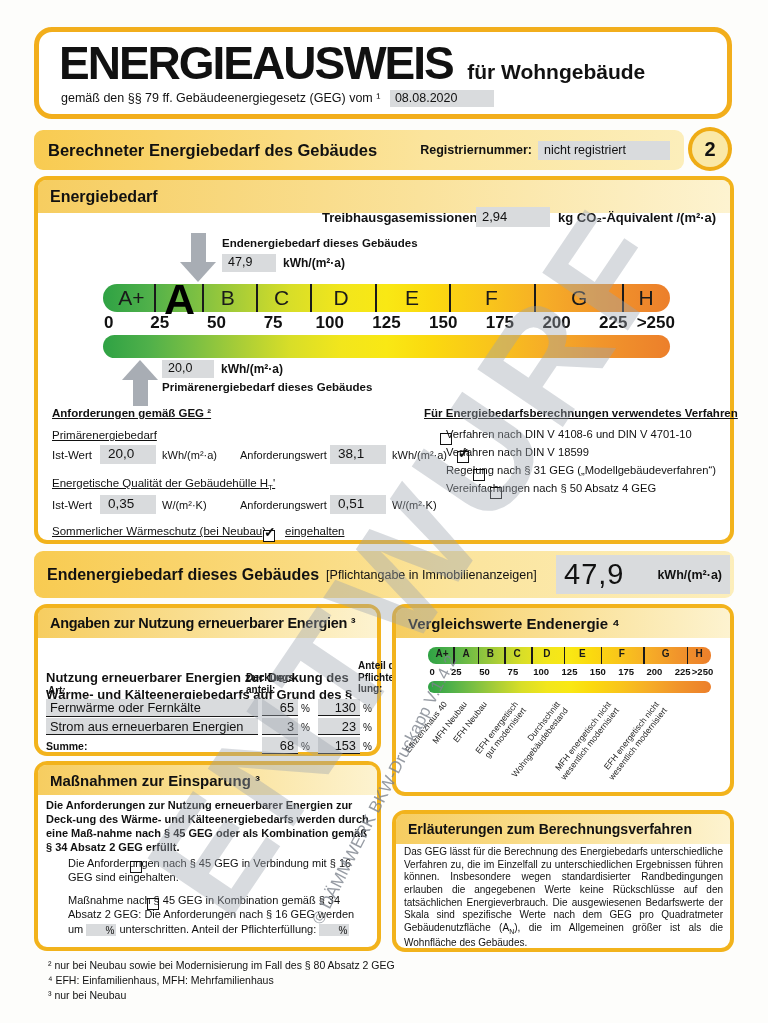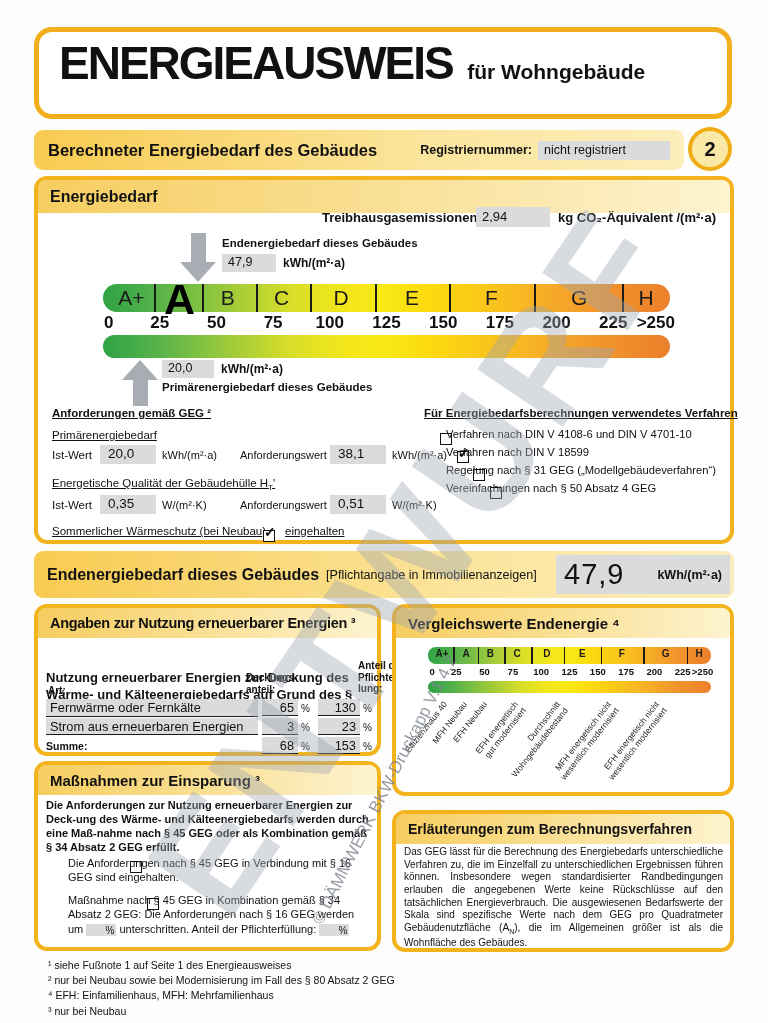--- a/index.html
+++ b/index.html
@@ -41,20 +41,24 @@
 <body>
 
 <div class="page">
 
   
   <div class="abs" style="left:34px;top:27px;width:698px;height:92px;border:5px solid #f2ae1c;border-radius:18px;box-sizing:border-box;background:#fff;">
     <div class="abs" style="left:20px;top:4px;white-space:nowrap;">
       <span style="font-size:46px;font-weight:800;letter-spacing:-2px;">ENERGIEAUSWEIS</span>
       <span style="font-size:21px;font-weight:bold;margin-left:10px;">für Wohngebäude</span>
     </div>
+    <div class="abs" style="left:22px;top:58px;font-size:12.5px;white-space:nowrap;">
+      <span>gemäß den §§ 79 ff. Gebäudeenergiegesetz (GEG) vom ¹</span>
+      <span class="gbox" style="width:104px;height:17px;font-size:12.5px;padding:1px 0 0 5px;margin-left:6px;box-sizing:border-box;">08.08.2020</span>
+    </div>
   </div>
 
   
   <div class="band" style="left:34px;top:130px;width:650px;height:40px;padding:0 14px;">
     <span class="b" style="font-size:16.5px;">Berechneter Energiebedarf des Gebäudes</span>
     <span class="b" style="font-size:12.5px;margin-left:auto;">Registriernummer:</span>
     <span class="gbox" style="width:132px;height:19px;font-size:12.5px;padding:2px 0 0 6px;margin-left:6px;box-sizing:border-box;">nicht registriert</span>
   </div>
 
   
@@ -309,21 +313,20 @@
     <div class="strip" style="height:30px;">
       <span style="font-size:14px;">Erläuterungen zum Berechnungsverfahren</span>
     </div>
   </div>
   <div class="abs" style="left:404px;top:846px;width:319px;font-size:10px;line-height:1.27;text-align:justify;">
     <span>Das GEG lässt für die Berechnung des Energiebedarfs unterschiedliche Verfahren zu, die im Einzelfall zu unterschiedlichen Ergebnissen führen können. Insbesondere wegen standardisierter Randbedingungen erlauben die angegebenen Werte keine Rückschlüsse auf den tatsächlichen Energieverbrauch. Die ausgewiesenen Bedarfswerte der Skala sind spezifische Werte nach dem GEG pro Quadratmeter Gebäudenutzfläche (A</span><sub style="font-size:7px;">N</sub><span>), die im Allgemeinen größer ist als die Wohnfläche des Gebäudes.</span>
   </div>
 
   
   <div class="abs" style="left:48px;top:958px;">
-    <div class="fnote">¹ siehe Fußnote 1 auf Seite 1 des Energieausweises</div>
     <div class="fnote">² nur bei Neubau sowie bei Modernisierung im Fall des § 80 Absatz 2 GEG</div>
     <div class="fnote">⁴ EFH: Einfamilienhaus, MFH: Mehrfamilienhaus</div>
     <div class="fnote">³ nur bei Neubau</div>
   </div>
 
   
   <div class="wm" style="left:0px;top:475px;width:820px;text-align:center;font-size:150px;font-weight:bold;
               letter-spacing:8px;color:rgba(158,164,175,0.40);transform:rotate(-56deg);">ENTWURF</div>
   <div class="wm" style="left:155px;top:780px;width:460px;text-align:center;font-size:17px;
               color:rgba(125,131,141,0.8);transform:rotate(-63deg);">© DÄMMWERK BKW-Druckapp V.1.4.2</div>

